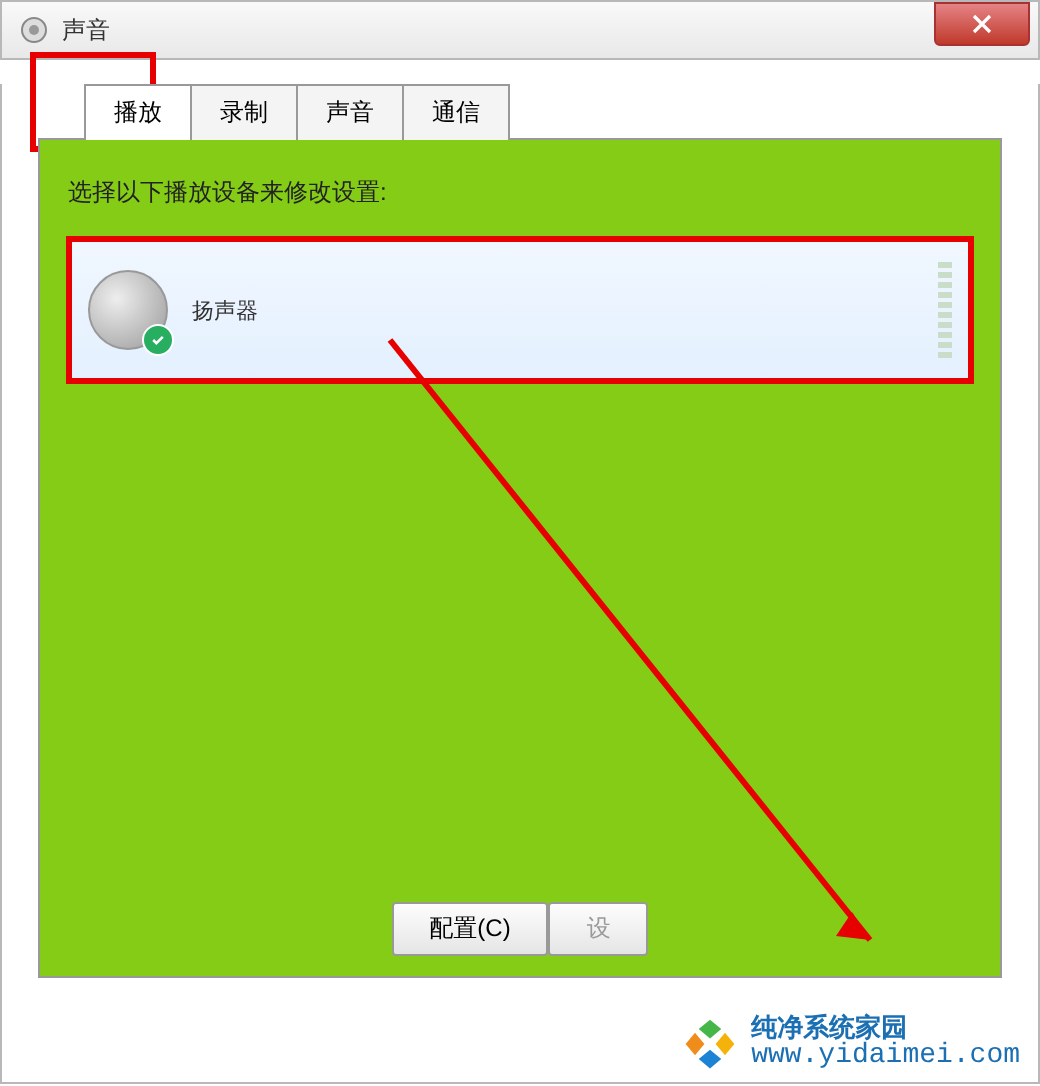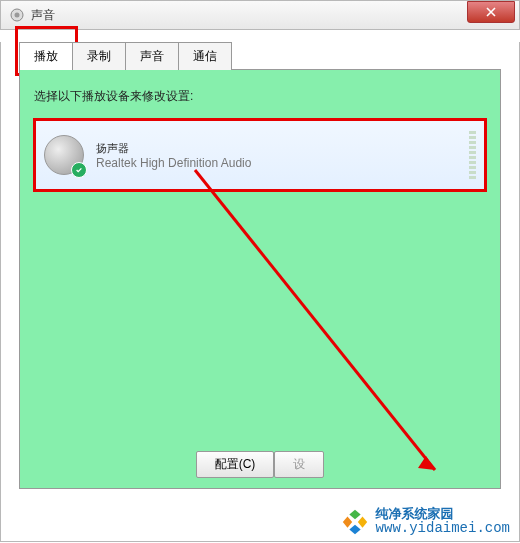--- a/index.html
+++ b/index.html
@@ -10,26 +10,26 @@
     .titlebar-icon { width: 16px; height: 16px; margin-right: 6px; }
     .titlebar-icon svg { width: 100%; height: 100%; }
     .titlebar-text { font-size: 12px; color: #333; }
     .close-btn { position: absolute; right: 4px; top: 0px; width: 48px; height: 22px; background: linear-gradient(to bottom, #e58385, #c0392b); border: 1px solid #a83232; border-radius: 0 0 3px 3px; display: flex; align-items: center; justify-content: center; cursor: pointer; }
     .close-btn svg { width: 10px; height: 10px; }
 
     
     .dialog-body { border: 1px solid #b8b8b8; border-top: none; min-height: 500px; background: #fff; }
 
     
-    .tab-row { display: flex; margin-top: 12px; margin-left: 18px; position: relative; z-index: 2; }
+    .tab-row { display: flex; margin-top: 12px; margin-left: 18px; position: relative; z-index: 2; padding-left: 23px; }
     .tab { padding: 5px 14px; font-size: 12px; border: 1px solid #999; background: #f4f4f4; border-bottom: none; cursor: pointer; margin-right: -1px; }
     .tab.active { background: #fff; position: relative; z-index: 3; }
     .tab-highlight { position: absolute; border: 3px solid #e60000; }
 
-    .content-border { border: 1px solid #999; margin: 0 18px; padding: 18px 14px 70px 14px; min-height: 420px; position: relative; background: #86efac; }
+    .content-border { border: 1px solid #999; margin: 0 18px; padding: 18px 14px 70px 14px; min-height: 420px; position: relative; background: #84cc16; }
     .instruction { font-size: 12px; color: #222; margin-bottom: 14px; }
 
     .device-list { border: 1px solid #ccc; background: #fff; }
     .device-item { display: flex; align-items: center; padding: 10px 8px; background: linear-gradient(to bottom, #f0f7ff, #e4f0ff); border: 1px solid #b8d6fb; position: relative; }
     .device-item-highlight { position: absolute; left: -3px; top: -3px; right: -3px; bottom: -3px; border: 3px solid #e60000; pointer-events: none; }
     .device-icon { width: 40px; height: 40px; border-radius: 50%; background: radial-gradient(circle at 35% 35%, #eee, #999); border: 1px solid #999; position: relative; flex-shrink: 0; margin-right: 12px; }
     .device-icon-check { position: absolute; right: -4px; bottom: -4px; width: 16px; height: 16px; background: #27ae60; border-radius: 50%; border: 1px solid #fff; display: flex; align-items: center; justify-content: center; }
     .device-icon-check svg { width: 8px; height: 8px; }
     .device-text { flex: 1; }
     .device-name { font-size: 11px; color: #333; }
@@ -88,21 +88,20 @@
         <div class="device-item-highlight"></div>
         <div class="device-icon">
           <div class="device-icon-check">
             <svg viewBox="0 0 10 10">
                 <path d="M2 5 L4 7 L8 3" stroke="#fff" stroke-width="1.6" fill="none"></path>
               </svg>
           </div>
         </div>
         <div class="device-text">
           <div class="device-name">扬声器</div>
-          <div class="device-sub">Realtek High Definition Audio</div>
         </div>
         <div class="level-bars">
           <div></div>
             <div></div>
             <div></div>
             <div></div>
             <div></div>
             <div></div>
             <div></div>
             <div></div>

